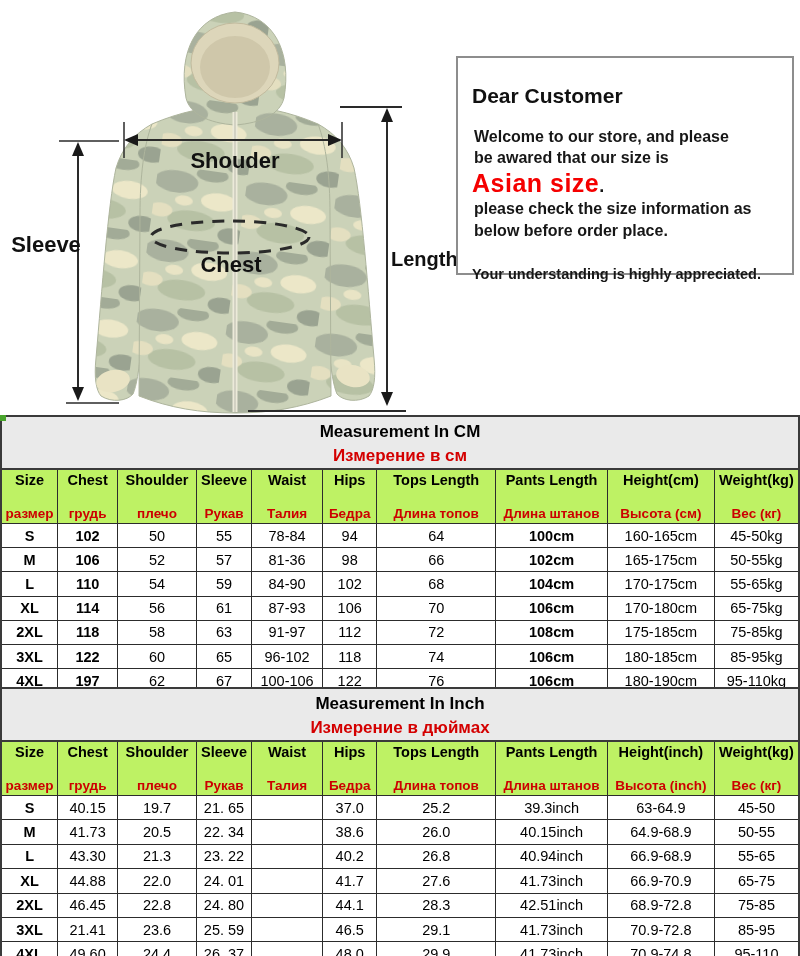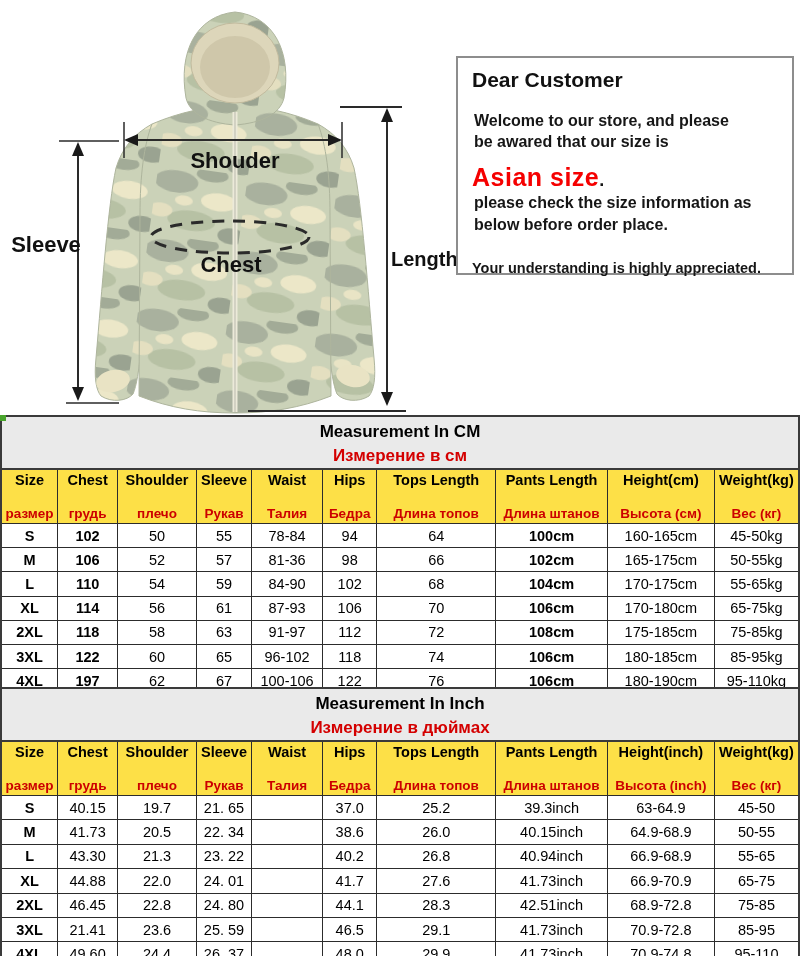--- a/index.html
+++ b/index.html
@@ -6,42 +6,42 @@
   .page{position:relative;width:800px;height:956px;background:#fff;overflow:hidden;
         font-family:"Liberation Sans",sans-serif;}
 
   
   .top-section{position:absolute;left:0;top:0;width:800px;height:415px;background:#fff;}
   .jacket-svg{position:absolute;left:0;top:0;}
 
   
   .notice{position:absolute;left:456px;top:56px;width:338px;height:219px;
           border:2px solid #8d8d8d;background:#fff;box-sizing:border-box;
-          padding:8px 12px 8px 14px;}
+          padding:24px 12px 8px 14px;}
   .notice .n-title{font-size:21px;font-weight:bold;color:#111;margin:2px 0 18px 0;}
   .notice .n-body{font-size:16px;font-weight:bold;color:#161616;line-height:1.32;
                   white-space:pre-line;margin:2px;}
-  .notice .n-asian-line{margin:12px 0 0 0;line-height:1.05;}
+  .notice .n-asian-line{margin:2px 0 0 0;line-height:1.05;}
   .notice .n-asian{font-size:25px;font-weight:bold;color:var(--asian_red);letter-spacing:.5px;}
   .notice .n-asian-dot{font-size:18px;font-weight:bold;color:#161616;}
   .notice .n-footer{font-size:14.5px;font-weight:bold;color:#161616;margin-top:25px;}
 
   
   .mtable{position:absolute;left:0;width:800px;box-sizing:border-box;}
   #cm{top:415px;height:272px;}
   #inch{top:687px;height:269px;}
   .band{border:2px solid #3a3a3a;border-bottom:none;background:var(--band_gray);
         text-align:center;padding:2px 0 1px 0;}
   .band .t-en{font-size:17px;font-weight:bold;color:#000;line-height:25px;}
   .band .t-ru{font-size:17px;font-weight:bold;color:var(--subtitle_red);line-height:23px;}
   .mtable table{width:100%;border-collapse:collapse;table-layout:fixed;background:#fff;
                 border:2px solid #3a3a3a;}
   .mtable th,.mtable td{border:1px solid #2c2c2c;text-align:center;vertical-align:middle;
                 padding:0;overflow:hidden;}
-  .mtable thead th{height:45px;background:#fde047;}
+  .mtable thead th{height:45px;background:#bef264;}
   .mtable thead .en{font-size:14.5px;font-weight:bold;color:#000;line-height:21px;}
   .mtable thead .ru{font-size:13.5px;font-weight:bold;color:var(--header_ru_red);line-height:19px;margin-top:13px;}
   #cm tbody td{height:23.2px;font-size:14.5px;color:#000;}
   #inch tbody td{height:23.4px;font-size:14.5px;color:#000;}
   td.b{font-weight:bold;}
   td.big{font-size:17px;font-weight:bold;}
 
   .green-corner{position:absolute;left:0;top:415px;width:6px;height:6px;background:#49a42d;}
 </style>
 </head>

